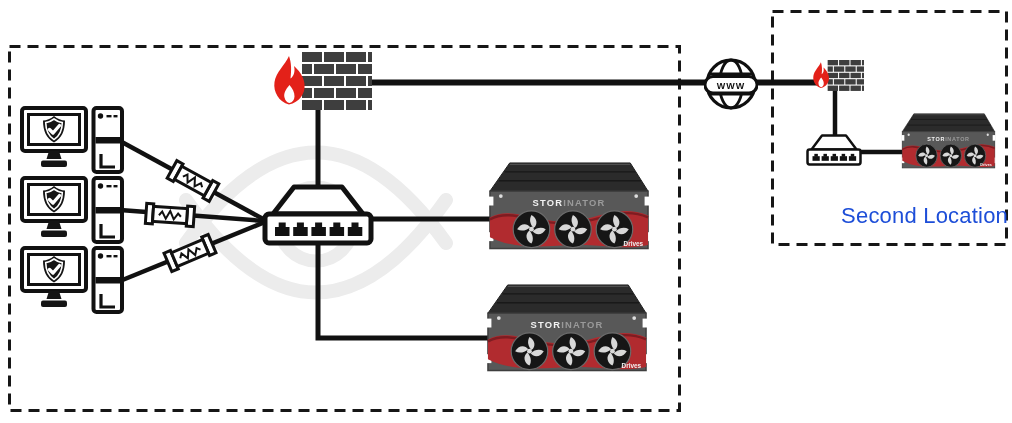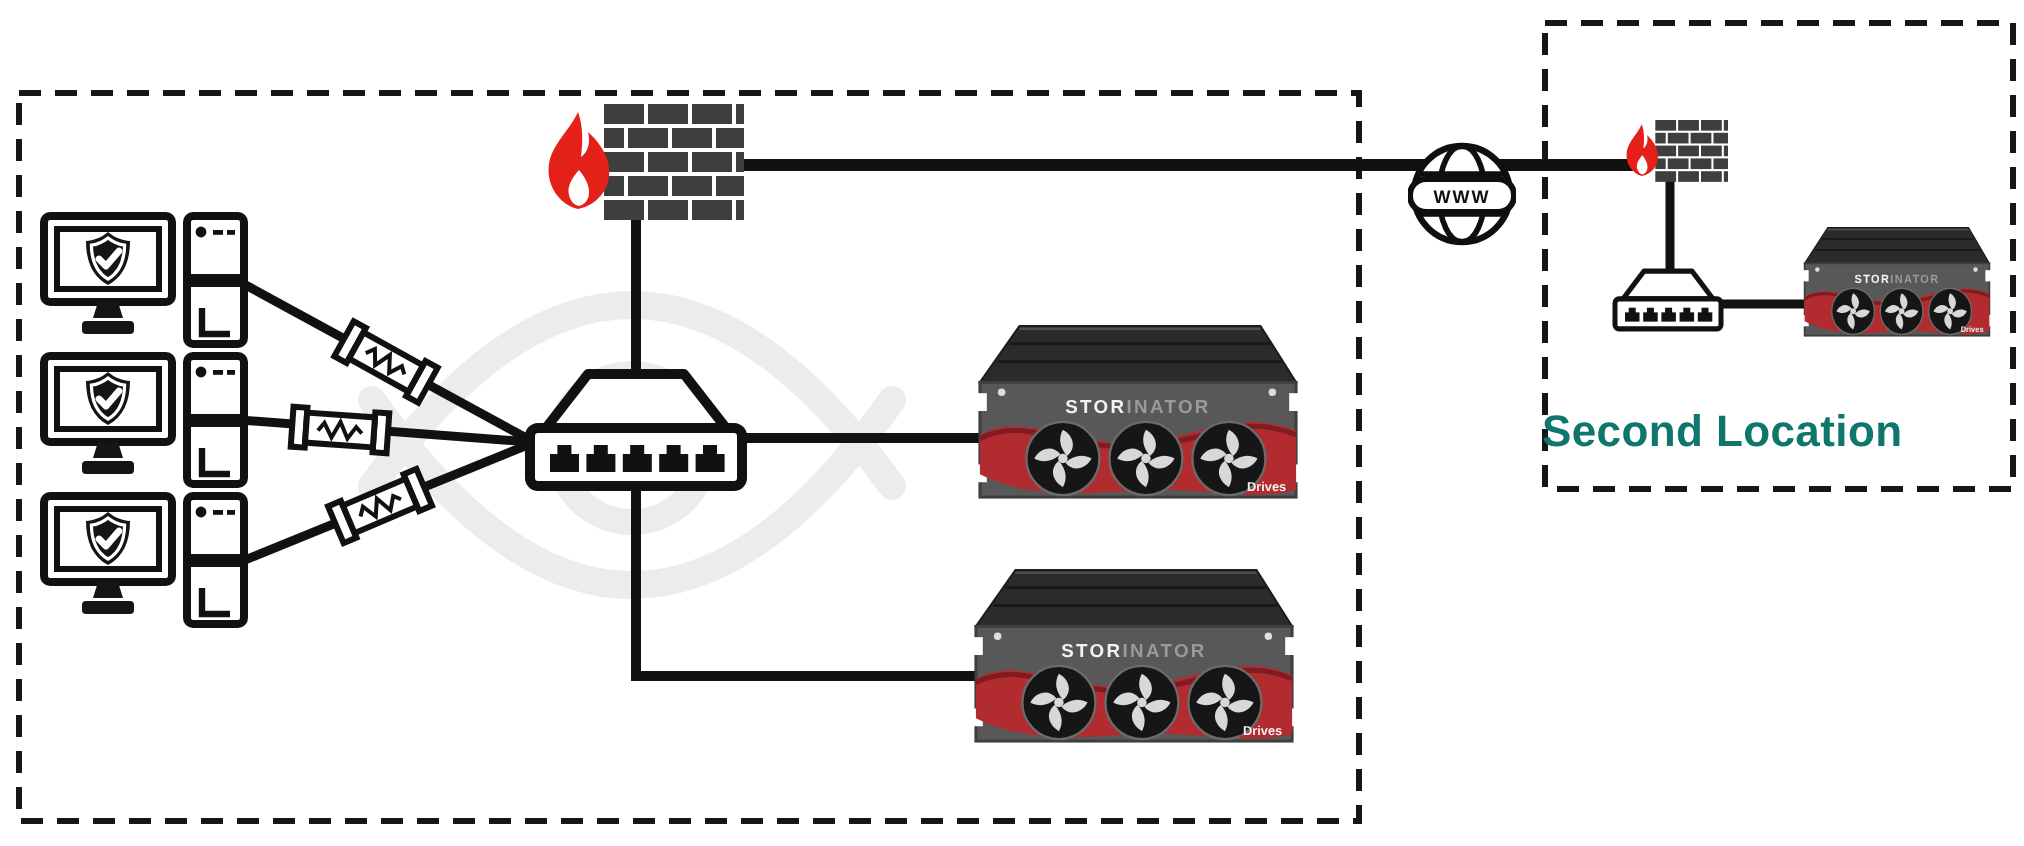--- a/index.html
+++ b/index.html
@@ -1,21 +1,21 @@
 <!DOCTYPE html>
 <html><head>
 <meta charset="utf-8">
 <style>
   html,body{margin:0;padding:0;background:#fff;}
   .canvas{position:relative;width:1012px;height:423px;background:#fff;overflow:hidden;
           font-family:"Liberation Sans",sans-serif;}
   .layer{position:absolute;left:0;top:0;width:1012px;height:423px;}
   .node{position:absolute;}
   .node svg{display:block;width:100%;height:100%;}
-  .loc-label{position:absolute;text-align:left;font-weight:700;font-size:22px;color:#0f766e;
+  .loc-label{position:absolute;text-align:right;font-weight:400;font-size:22px;color:#1d4ed8;
              letter-spacing:.2px;}
   #lbl-primary{left:8px;width:673px;top:376px;height:28px;line-height:28px;}
   #lbl-second{left:771px;width:237px;top:202px;height:28px;line-height:28px;}
   #defs-holder{position:absolute;width:0;height:0;overflow:hidden;}
 </style>
 </head>
 <body>
 
 <div class="canvas">
 
@@ -161,21 +161,21 @@
     <svg viewBox="0 0 104 60">
         <use href="#sym-firewall"></use>
       </svg>
   </div>
   <div class="node" style="left:262px;top:184px;width:112px;height:64px">
     <svg viewBox="0 0 112 64">
         <use href="#sym-switch"></use>
       </svg>
   </div>
 
-  <div class="node" style="left:704px;top:70px;width:54px;height:54px">
+  <div class="node" style="left:704px;top:57px;width:54px;height:54px">
     <svg viewBox="0 0 54 54">
       <circle cx="27" cy="27" r="24" fill="#fff" stroke="#0f0f0f" stroke-width="3.2"></circle>
       <ellipse cx="27" cy="27" rx="11.5" ry="24" fill="none" stroke="#0f0f0f" stroke-width="2.8"></ellipse>
       <path d="M5.5 17 H 48.5 M5.5 37 H 48.5" stroke="#0f0f0f" stroke-width="2.8"></path>
       <rect x="1" y="19.5" width="52" height="16.5" rx="8" fill="#fff" stroke="#0f0f0f" stroke-width="3"></rect>
       <text x="27" y="31.5" text-anchor="middle" font-size="9" font-weight="bold" letter-spacing="1" font-family="Liberation Sans, sans-serif" fill="#0f0f0f">WWW</text>
     </svg>
   </div>
 
   <div class="node" style="left:810px;top:60px;width:54px;height:32px">

